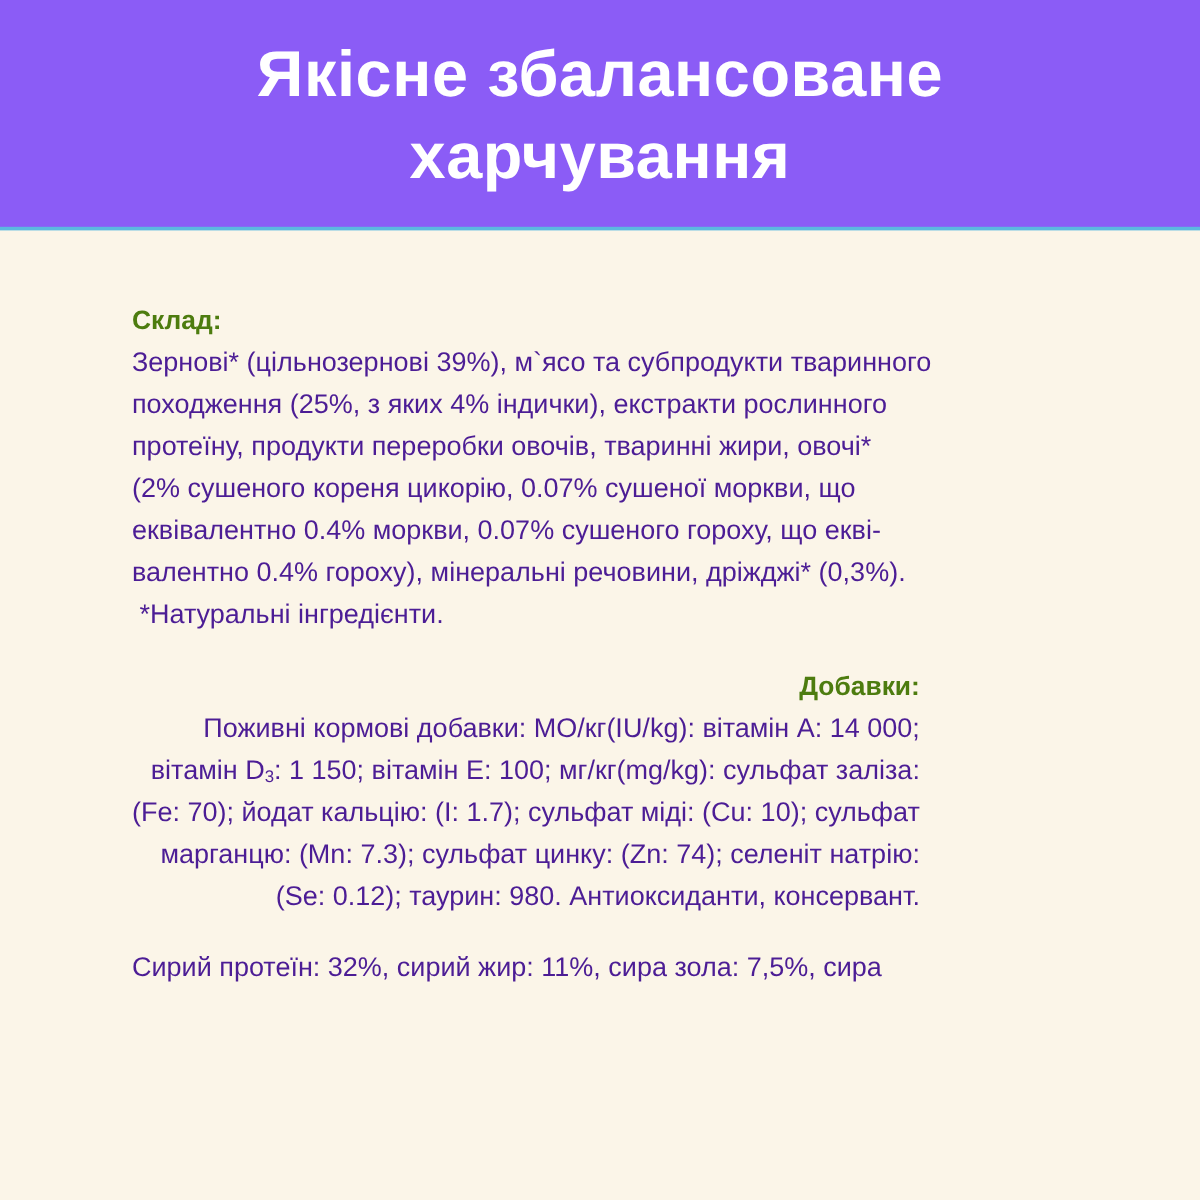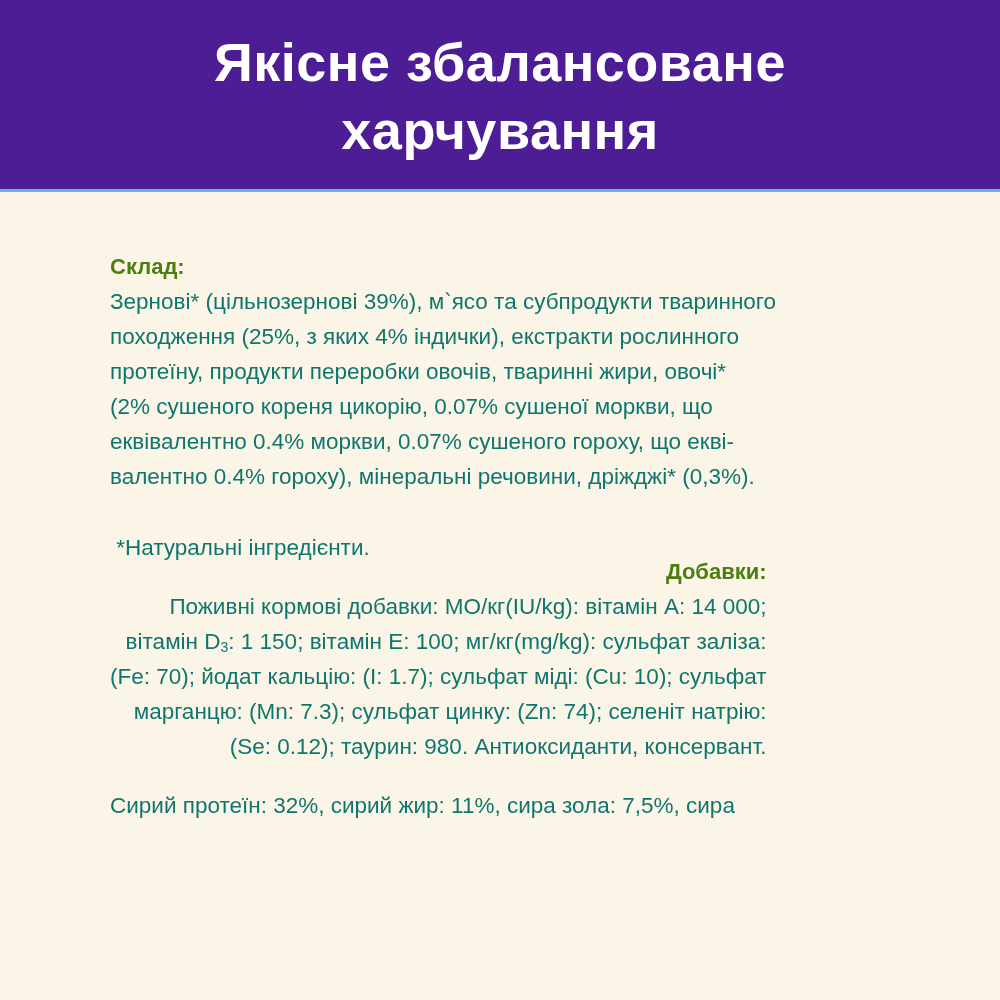--- a/index.html
+++ b/index.html
@@ -4,41 +4,41 @@
 <style>
   html, body { margin: 0; padding: 0; }
   body {
     width: 1000px; height: 1000px; overflow: hidden;
     background: #fbf5e8;
     font-family: "Liberation Sans", "DejaVu Sans", sans-serif;
     position: relative;
   }
   .header {
     position: absolute; left: 0; top: 0; width: 1000px; height: 191px;
-    background: #4c1d95;
+    background: #8b5cf6;
     display: flex; flex-direction: column; align-items: center; justify-content: center;
   }
   .header-line {
     color: #ffffff; font-weight: bold; font-size: 54px; line-height: 68px;
     letter-spacing: 0.5px; text-align: center;
   }
   .header-divider {
     position: absolute; left: 0; top: 189px; width: 1000px; height: 3px;
     background: #5bb8e0;
   }
   .content {
     position: absolute; left: 110px; top: 250px; width: 800px;
     color: #1c3578;
   }
   .section { margin-bottom: 0; }
   .section-title {
     font-weight: bold; font-size: 22px; line-height: 34px; color: #4d7c0f;
   }
   .section-body {
-    font-size: 22.5px; line-height: 35px; color: #0f766e; white-space: nowrap;
+    font-size: 22.5px; line-height: 35px; color: #4c1d95; white-space: nowrap;
   }
   .line { display: block; }
   .sec1 { position: absolute; top: 0; }
   .sec2 { position: absolute; top: 305px; text-align: right; }
   .sec3 { position: absolute; top: 538px; }
   sub { font-size: 14px; vertical-align: -3px; line-height: 0; }
 </style>
 </head>
 <body>
 
@@ -52,21 +52,21 @@
 
   <div class="section sec1">
     <div class="section-title">Склад:</div>
     <div class="section-body">
       <span class="line">Зернові* (цільнозернові 39%), м`ясо та субпродукти тваринного</span>
       <span class="line">походження (25%, з яких 4% індички), екстракти рослинного</span>
       <span class="line">протеїну, продукти переробки овочів, тваринні жири, овочі*</span>
       <span class="line">(2% сушеного кореня цикорію, 0.07% сушеної моркви, що</span>
       <span class="line">еквівалентно 0.4% моркви, 0.07% сушеного гороху, що екві-</span>
       <span class="line">валентно 0.4% гороху), мінеральні речовини, дріжджі* (0,3%).</span>
-      <span class="line" style="white-space:pre;margin-top:36px;"> *Натуральні інгредієнти.</span>
+      <span class="line" style="white-space:pre;"> *Натуральні інгредієнти.</span>
     </div>
   </div>
 
   <div class="section sec2">
     <div class="section-title">Добавки:</div>
     <div class="section-body">
       <span class="line">Поживні кормові добавки: МО/кг(IU/kg): вітамін А: 14 000;</span>
       <span class="line"><span>вітамін D</span><sub>3</sub><span>: 1 150; вітамін Е: 100; мг/кг(mg/kg): сульфат заліза:</span></span>
       <span class="line">(Fe: 70); йодат кальцію: (I: 1.7); сульфат міді: (Cu: 10); сульфат</span>
       <span class="line">марганцю: (Mn: 7.3); сульфат цинку: (Zn: 74); селеніт натрію:</span>

